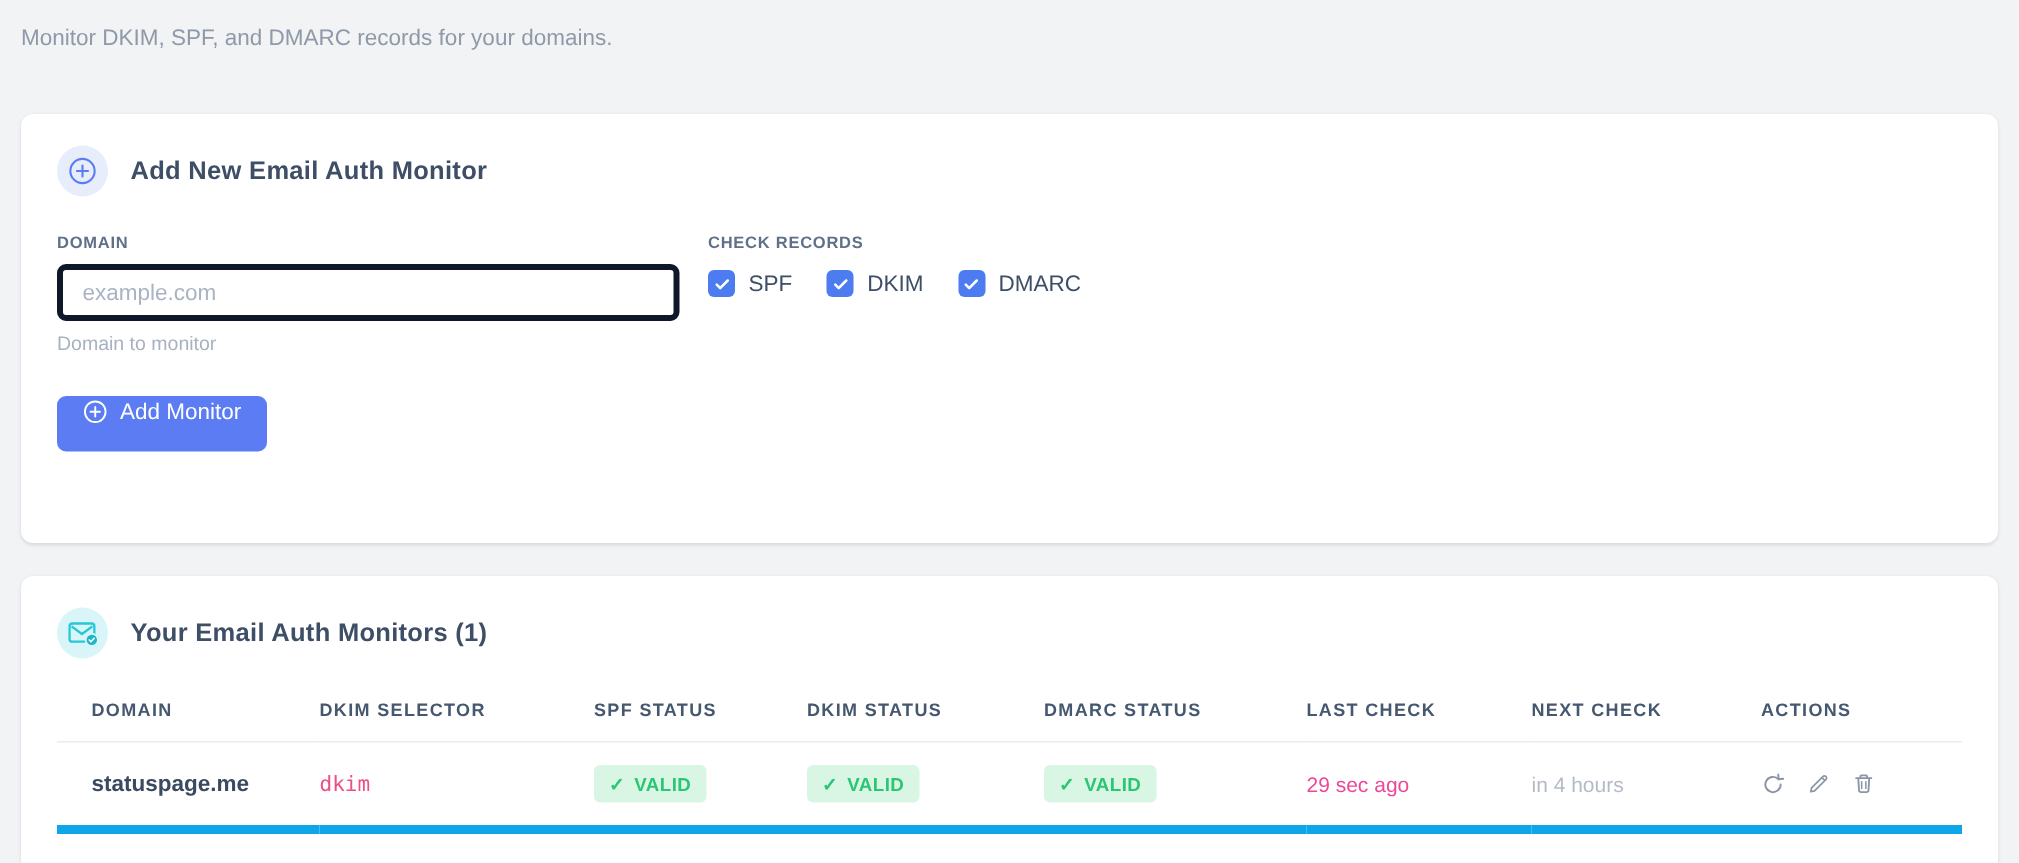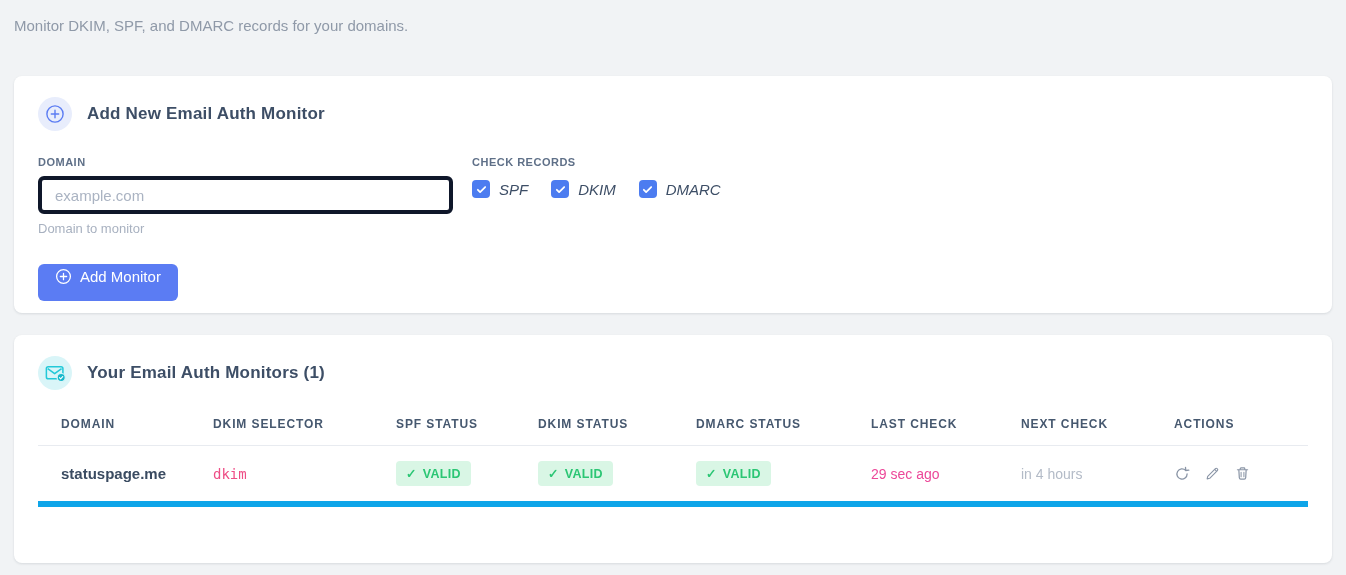--- a/index.html
+++ b/index.html
@@ -19,21 +19,21 @@
   .breadcrumb .crumb-current { color: #32435a; font-weight: 700; }
   .page-subtitle { margin-top: 17px; font-size: 15px; color: #8f99a8; }
 
   
   .card {
     background: #ffffff;
     border-radius: 8px;
     box-shadow: 0 1px 3px rgba(40,50,70,.08), 0 1px 2px rgba(40,50,70,.05);
     padding: 21px 24px 24px 24px;
   }
-  .card-add { margin-top: 42px; height: 237px; }
+  .card-add { margin-top: 42px; height: 286px; }
   .card-monitors { margin-top: 22px; height: 228px; }
 
   .card-header { display: flex; align-items: center; gap: 15px; }
   .icon-badge {
     width: 34px; height: 34px; border-radius: 50%;
     display: flex; align-items: center; justify-content: center;
     flex: 0 0 auto;
   }
   .icon-badge.blue { background: #e8edfc; color: #5b7cf3; }
   .icon-badge.teal { background: #d9f5f8; }
@@ -48,31 +48,31 @@
   }
   .text-input {
     width: 100%; height: 38px; border: 4px solid #0f172a; border-radius: 6px;
     padding: 0 13px; font-size: 15px; font-family: "Liberation Sans", sans-serif;
     color: #3c4d63; outline: none; background: #fff;
   }
   .text-input::placeholder { color: #aab3c2; }
   .field-helper { margin-top: 7px; font-size: 13px; color: #a8b1c0; }
 
   .check-group { margin-left: 3px; }
-  .check-options { display: flex; align-items: center; gap: 23px; margin-top: 12px; font-style: italic; }
+  .check-options { display: flex; align-items: center; gap: 23px; margin-top: 12px; }
   .check-option { display: flex; align-items: center; gap: 9px; cursor: pointer; }
   .checkbox {
     width: 18px; height: 18px; border-radius: 4px; background: #4c7cf0;
     display: inline-flex; align-items: center; justify-content: center; flex: 0 0 auto;
   }
   .check-option-label { font-size: 15px; color: #3d4e66; }
 
   .btn-primary {
-    margin-top: 28px; height: 37px; padding: 16px 17px;
-    display: inline-flex; align-items: flex-end; gap: 8px;
+    margin-top: 28px; height: 37px; padding: 2px 17px;
+    display: inline-flex; align-items: flex-start; gap: 8px;
     background: #5b7cf3; color: #ffffff; border: none; border-radius: 6px;
     font-size: 15px; font-family: "Liberation Sans", sans-serif; cursor: pointer;
   }
 
   
   table { width: 100%; border-collapse: collapse; table-layout: fixed; margin-top: 17px; }
   col.c-domain { width: 175px; } col.c-selector { width: 183px; }
   col.c-spf { width: 142px; }   col.c-dkim { width: 158px; }
   col.c-dmarc { width: 175px; } col.c-last { width: 150px; }
   col.c-next { width: 153px; }  col.c-actions { width: auto; }

